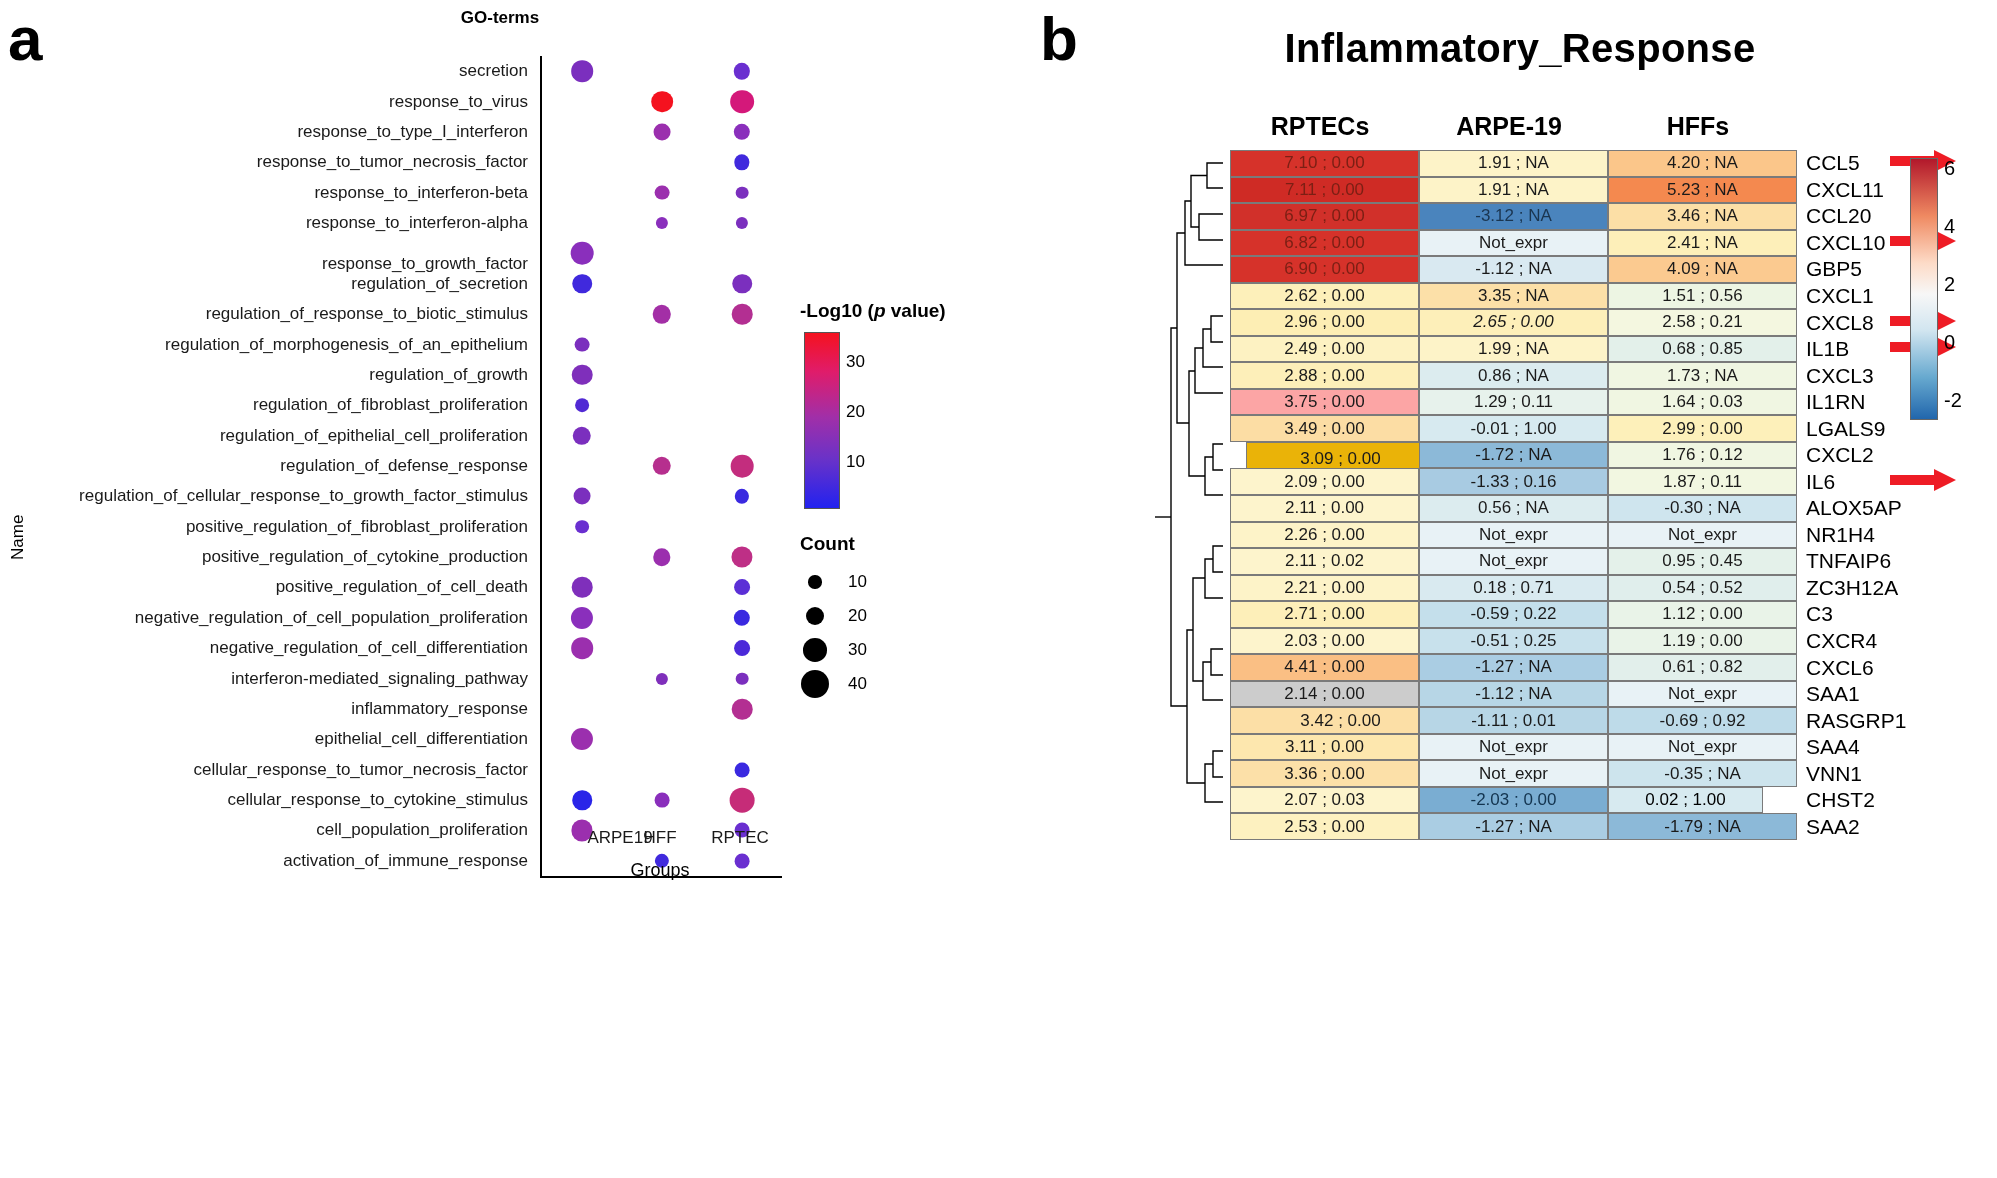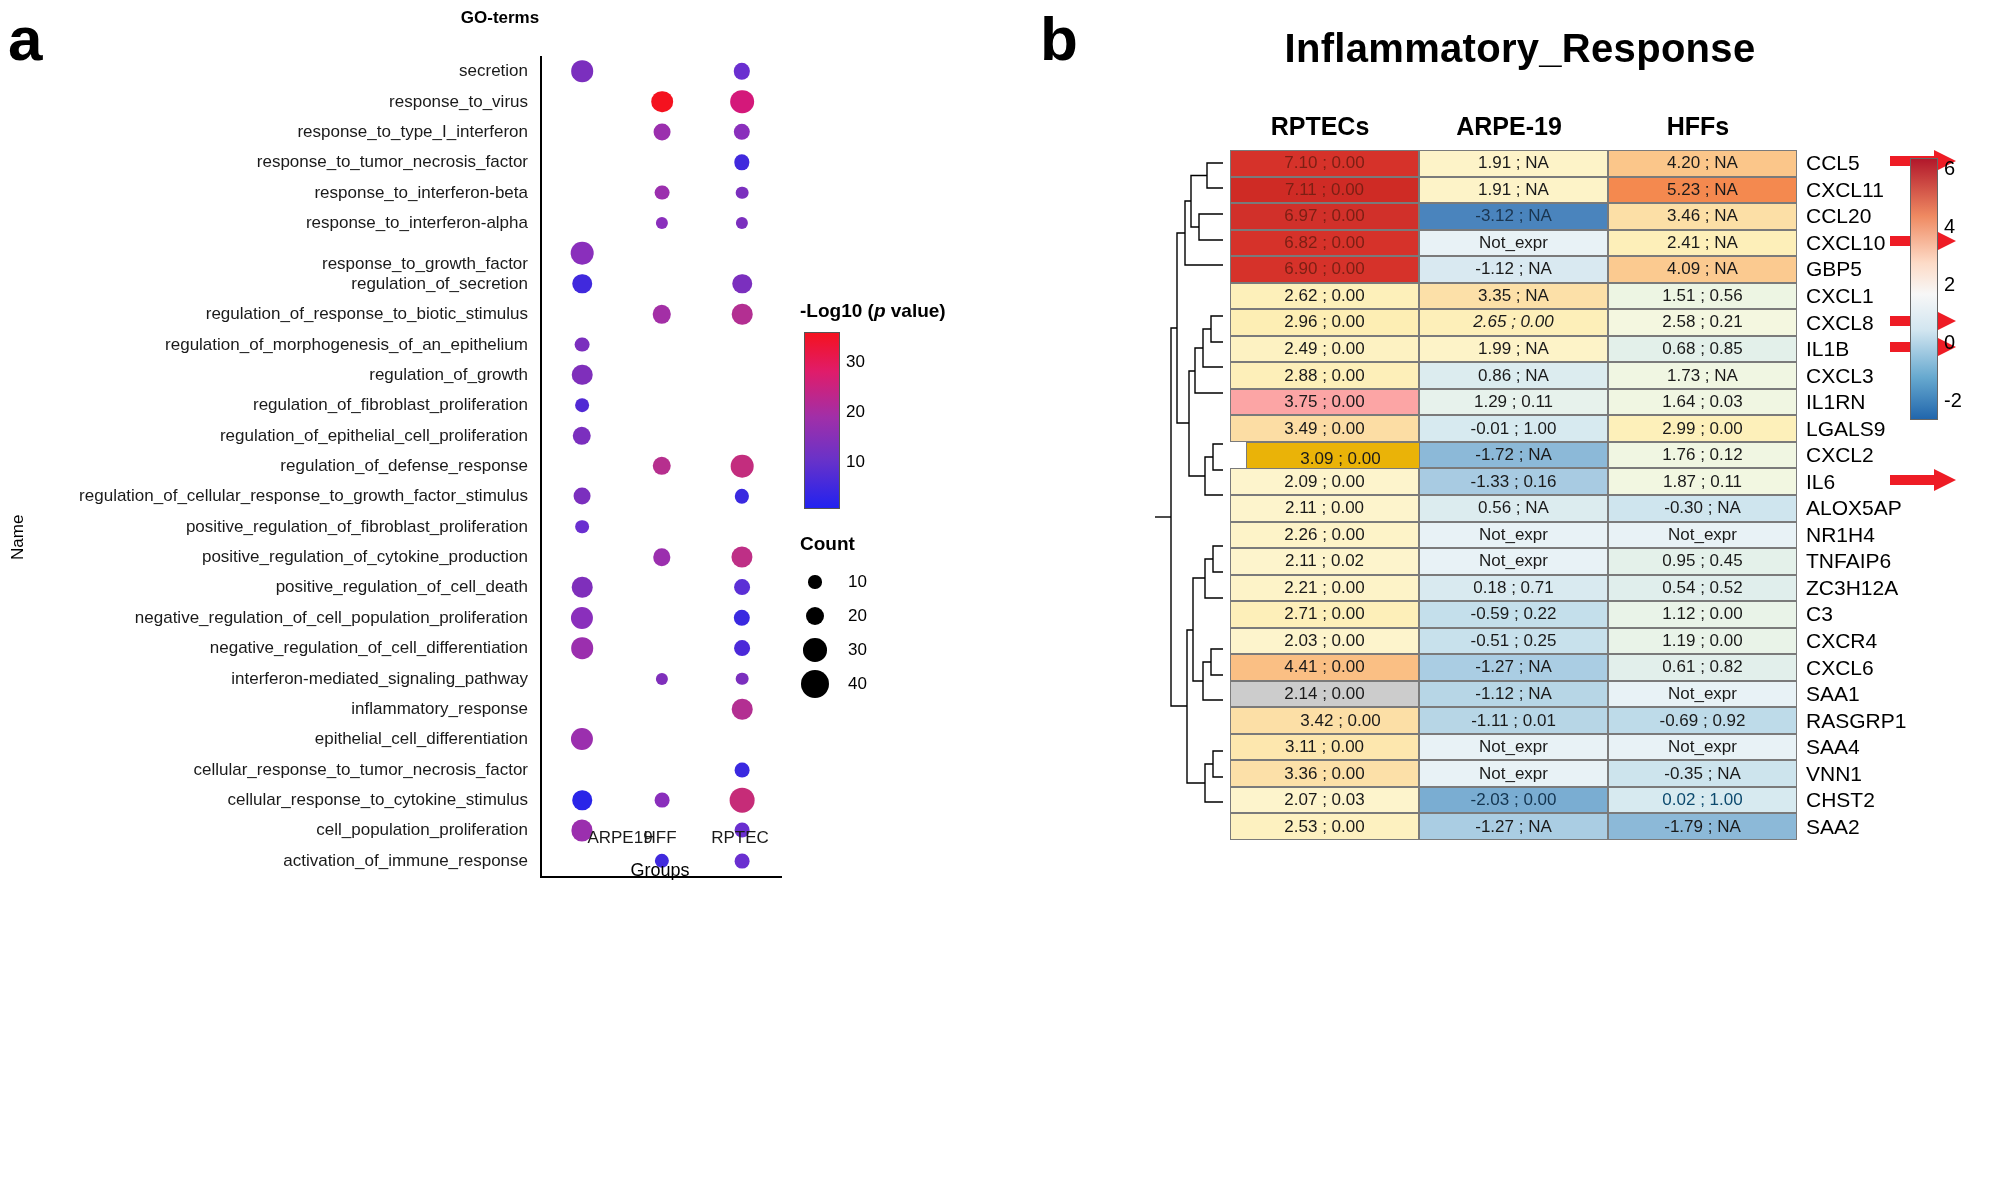--- a/index.html
+++ b/index.html
@@ -316,21 +316,21 @@
     <div class="hm-cell" style="left: 189px; top: 557.308px; width: 189px; height: 26.5385px; background: rgb(183, 214, 230); color: rgb(26, 26, 26);">-1.11 ; 0.01</div>
     <div class="hm-cell" style="left: 378px; top: 557.308px; width: 189px; height: 26.5385px; background: rgb(190, 219, 233); color: rgb(26, 26, 26);">-0.69 ; 0.92</div>
     <div class="hm-cell" style="left: 0px; top: 583.846px; width: 189px; height: 26.5385px; background: rgb(253, 231, 174); color: rgb(26, 26, 26);">3.11 ; 0.00</div>
     <div class="hm-cell" style="left: 189px; top: 583.846px; width: 189px; height: 26.5385px; background: rgb(232, 242, 246); color: rgb(26, 26, 26);">Not_expr</div>
     <div class="hm-cell" style="left: 378px; top: 583.846px; width: 189px; height: 26.5385px; background: rgb(232, 242, 246); color: rgb(26, 26, 26);">Not_expr</div>
     <div class="hm-cell" style="left: 0px; top: 610.385px; width: 189px; height: 26.5385px; background: rgb(252, 224, 168); color: rgb(26, 26, 26);">3.36 ; 0.00</div>
     <div class="hm-cell" style="left: 189px; top: 610.385px; width: 189px; height: 26.5385px; background: rgb(232, 242, 246); color: rgb(26, 26, 26);">Not_expr</div>
     <div class="hm-cell" style="left: 378px; top: 610.385px; width: 189px; height: 26.5385px; background: rgb(205, 228, 237); color: rgb(26, 26, 26);">-0.35 ; NA</div>
     <div class="hm-cell" style="left: 0px; top: 636.923px; width: 189px; height: 26.5385px; background: rgb(253, 244, 204); color: rgb(26, 26, 26);">2.07 ; 0.03</div>
     <div class="hm-cell" style="left: 189px; top: 636.923px; width: 189px; height: 26.5385px; background: rgb(122, 173, 210); color: rgb(19, 52, 79);">-2.03 ; 0.00</div>
-    <div class="hm-cell" style="left: 378px; top: 636.923px; width: 189px; height: 26.5385px; background: rgb(215, 234, 240); color: #0c4a6e;">0.02 ; 1.00</div>
+    <div class="hm-cell" style="left: 378px; top: 636.923px; width: 155px; height: 26.5385px; background: rgb(215, 234, 240); color: #000000;">0.02 ; 1.00</div>
     <div class="hm-cell" style="left: 0px; top: 663.462px; width: 189px; height: 26.5385px; background: rgb(253, 241, 192); color: rgb(26, 26, 26);">2.53 ; 0.00</div>
     <div class="hm-cell" style="left: 189px; top: 663.462px; width: 189px; height: 26.5385px; background: rgb(170, 205, 227); color: rgb(26, 26, 26);">-1.27 ; NA</div>
     <div class="hm-cell" style="left: 378px; top: 663.462px; width: 189px; height: 26.5385px; background: rgb(140, 185, 216); color: rgb(26, 26, 26);">-1.79 ; NA</div>
   </div>
 <div id="hm-gene-labels">
     <div class="gene-lab" style="top: 163.269px;">CCL5</div>
     <div class="arrow" style="left: 1890px; top: 163.269px;"><svg width="66" height="22" viewBox="0 0 66 22">
         <polygon points="66,11 44,0 44,6 0,6 0,16 44,16 44,22" fill="#ee1c25"></polygon>
       </svg></div>
     <div class="gene-lab" style="top: 189.808px;">CXCL11</div>

